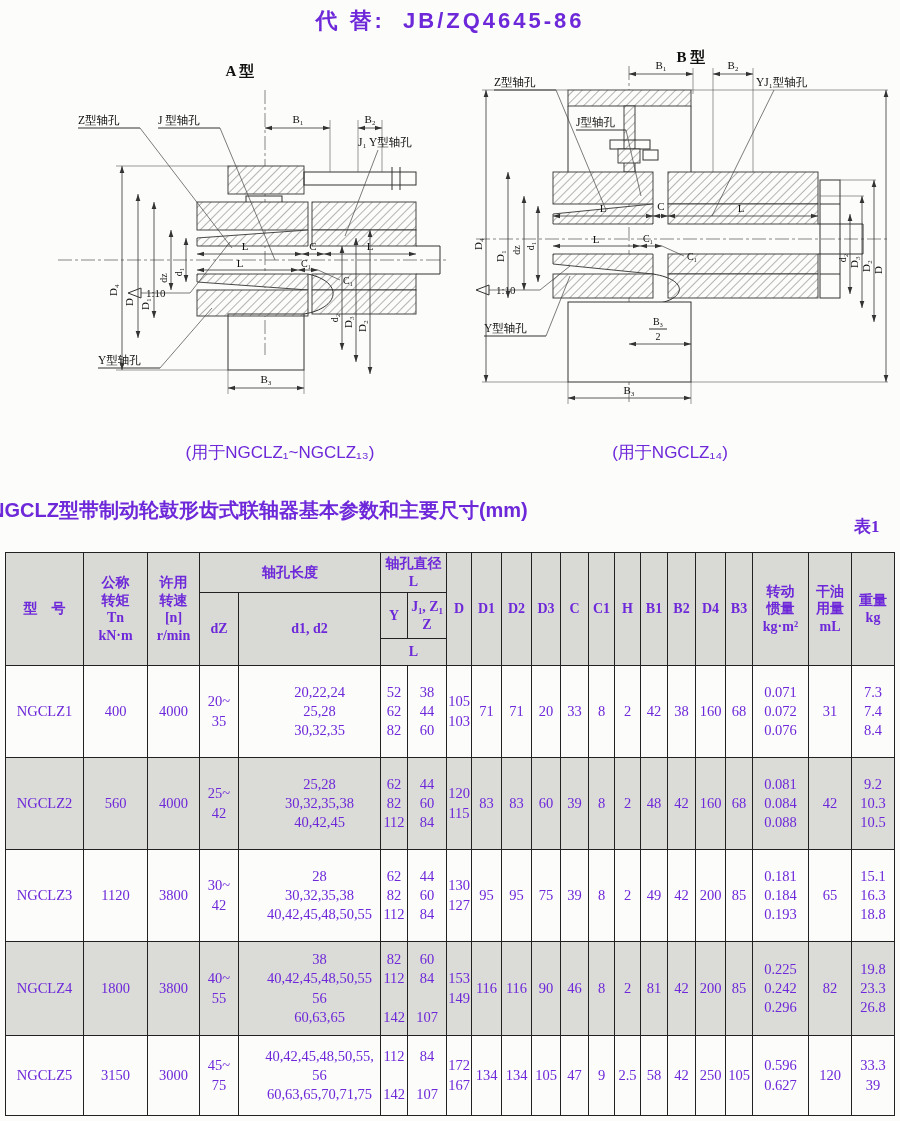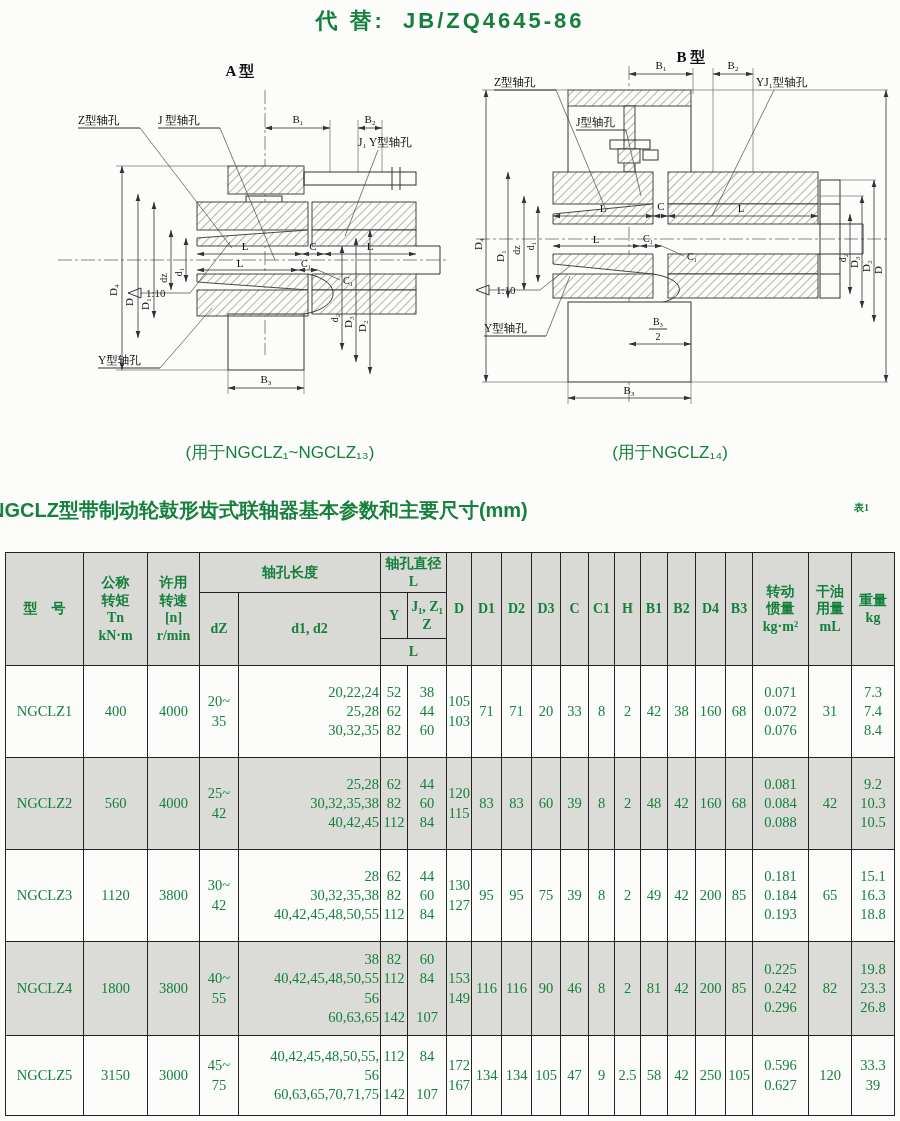--- a/index.html
+++ b/index.html
@@ -1,33 +1,33 @@
 <!DOCTYPE html>
 <html><head>
 <meta charset="utf-8">
 <style>
   html,body{margin:0;padding:0;background:#e8e8e8;}
   #page{position:relative;width:900px;height:1121px;background:#fcfcfa;overflow:hidden;
-        font-family:"Liberation Serif","DejaVu Sans",serif;color:#15803d;}
+        font-family:"Liberation Serif","DejaVu Sans",serif;color:#6d28d9;}
   #doc-title{position:absolute;top:6px;left:0;width:900px;text-align:center;
         font-family:"Liberation Sans","DejaVu Sans",sans-serif;font-weight:bold;
         font-size:22px;letter-spacing:3px;white-space:pre;}
   .caption{position:absolute;font-family:"Liberation Sans","DejaVu Sans",sans-serif;
         font-size:17px;text-align:center;}
   #section-heading{position:absolute;top:497px;left:-10px;width:920px;
         font-family:"Liberation Sans","DejaVu Sans",sans-serif;font-weight:bold;font-size:20px;}
-  #table-tag{position:absolute;top:501px;left:854px;font-weight:bold;font-size:10px;}
+  #table-tag{position:absolute;top:515px;left:854px;font-weight:bold;font-size:17px;}
   
   #spec-table{position:absolute;top:552px;left:5px;border-collapse:collapse;table-layout:fixed;
         width:889px;font-size:14.5px;}
   #spec-table th,#spec-table td{border:1px solid #222;text-align:center;vertical-align:middle;
         white-space:pre-line;padding:0 1px;line-height:1.32;font-weight:normal;}
   #spec-table thead th{background:#d9d9d5;font-weight:bold;font-size:14px;line-height:1.25;}
   #spec-table tr.alt td{background:#dbdbd7;}
-  #spec-table td.ta-l{text-align:right;padding-left:21px;}
+  #spec-table td.ta-l{text-align:center;padding-left:21px;}
   tr.h1{height:40px;} tr.h2{height:46px;} tr.h3{height:27px;}
   tr.r0{height:92px;} tr.r1{height:92px;} tr.r2{height:92px;} tr.r3{height:94px;} tr.r4{height:80px;}
   
   svg .part{fill:none;stroke:#333;stroke-width:1;}
   svg .hatchA{fill:url(#hA);stroke:#333;stroke-width:.9;}
   svg .hatchB{fill:url(#hB);stroke:#333;stroke-width:.9;}
   svg .dimA{stroke:#333;stroke-width:.8;marker-start:url(#mA);marker-end:url(#mA);}
   svg .dimB{stroke:#333;stroke-width:.8;marker-start:url(#mB);marker-end:url(#mB);}
   svg .ext{stroke:#555;stroke-width:.6;}
   svg .cl{stroke:#555;stroke-width:.7;stroke-dasharray:14 3 3 3;}

